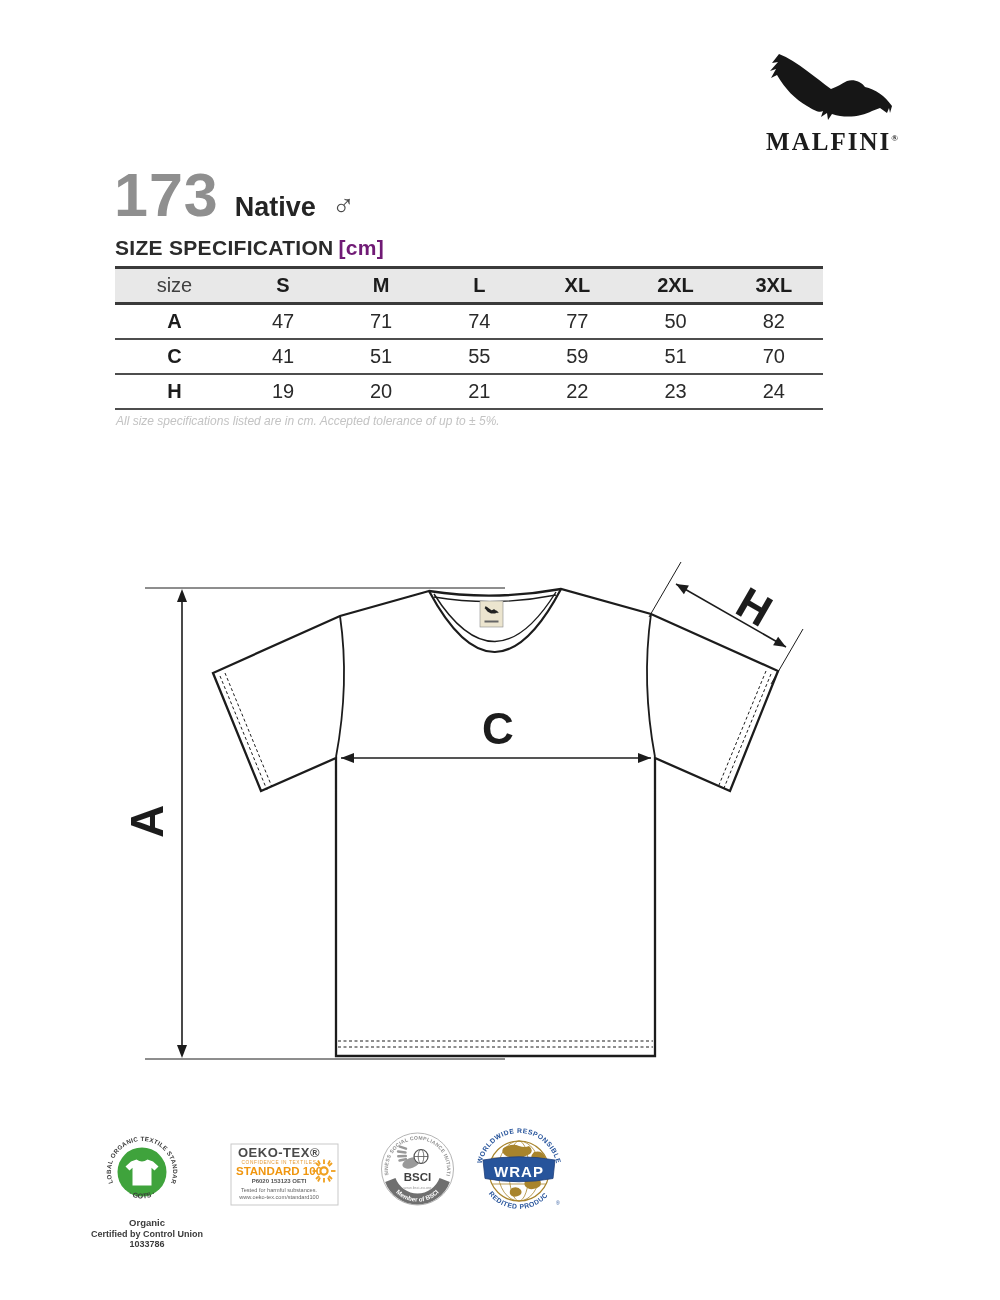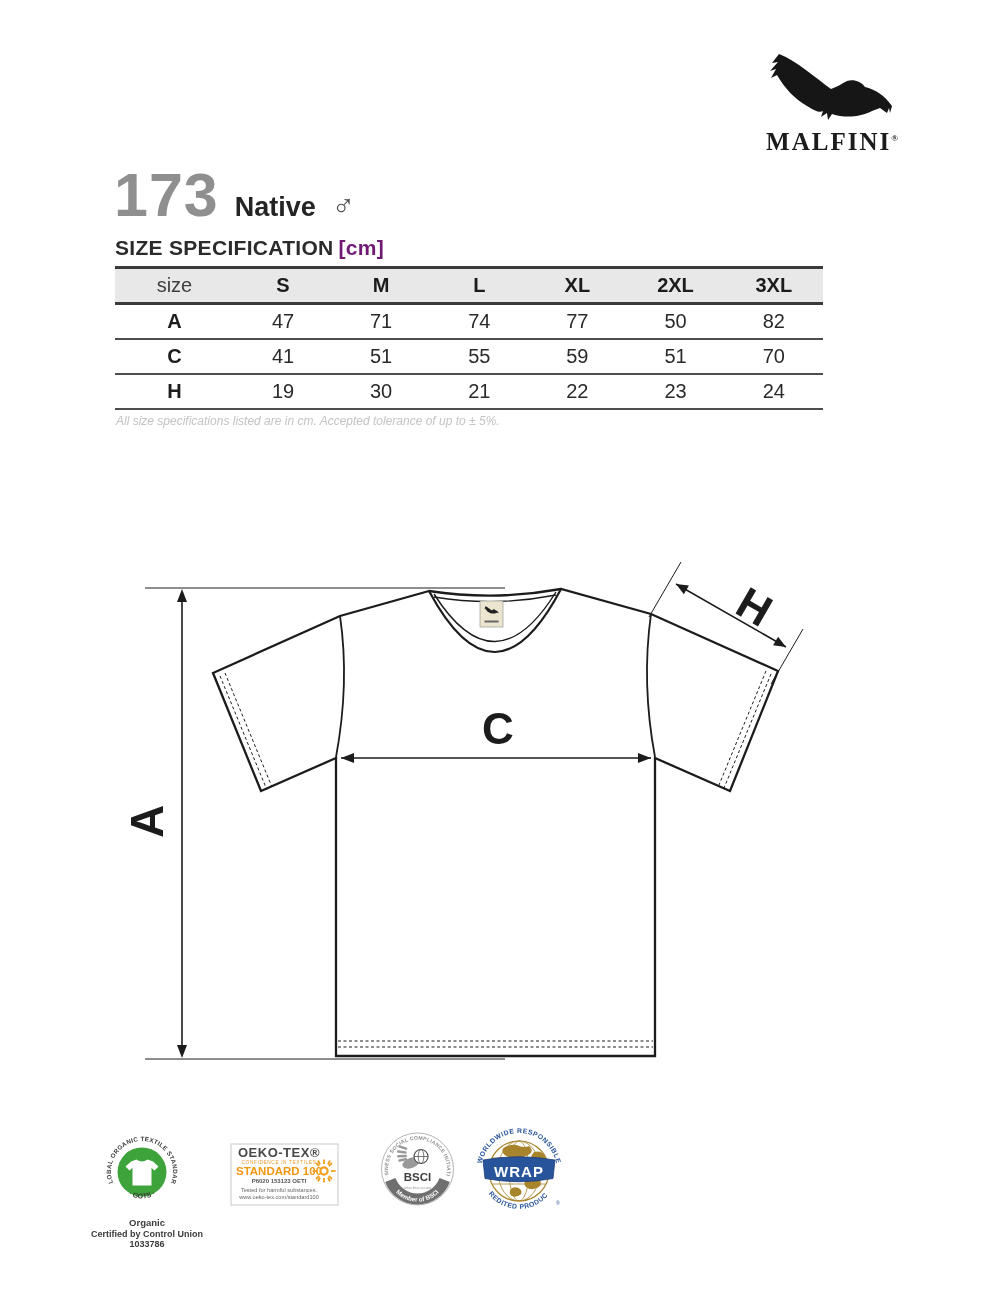--- a/index.html
+++ b/index.html
@@ -94,21 +94,21 @@
         <td>41</td>
         <td>51</td>
         <td>55</td>
         <td>59</td>
         <td>51</td>
         <td>70</td>
       </tr>
       <tr>
         <th>H</th>
         <td>19</td>
-        <td>30</td>
+        <td>20</td>
         <td>21</td>
         <td>22</td>
         <td>23</td>
         <td>24</td>
       </tr>
     </tbody>
   </table>
   <p class="note">All size specifications listed are in cm. Accepted tolerance of up to ± 5%.</p>
 
   <svg class="tshirt" width="720" height="535" viewBox="130 550 720 535">

